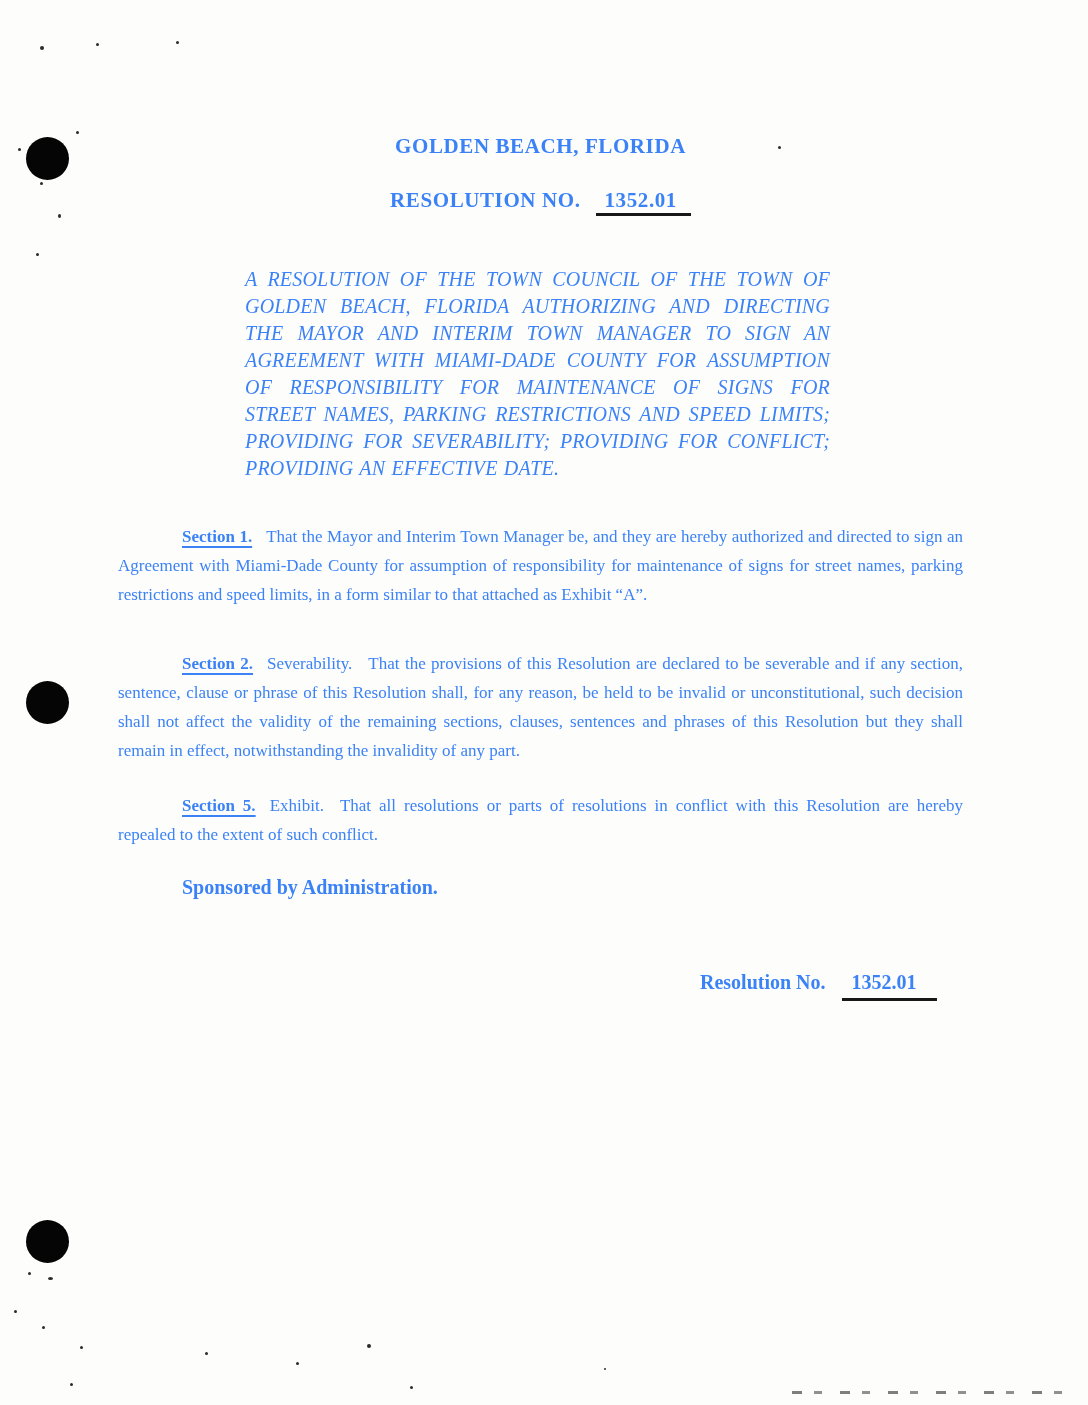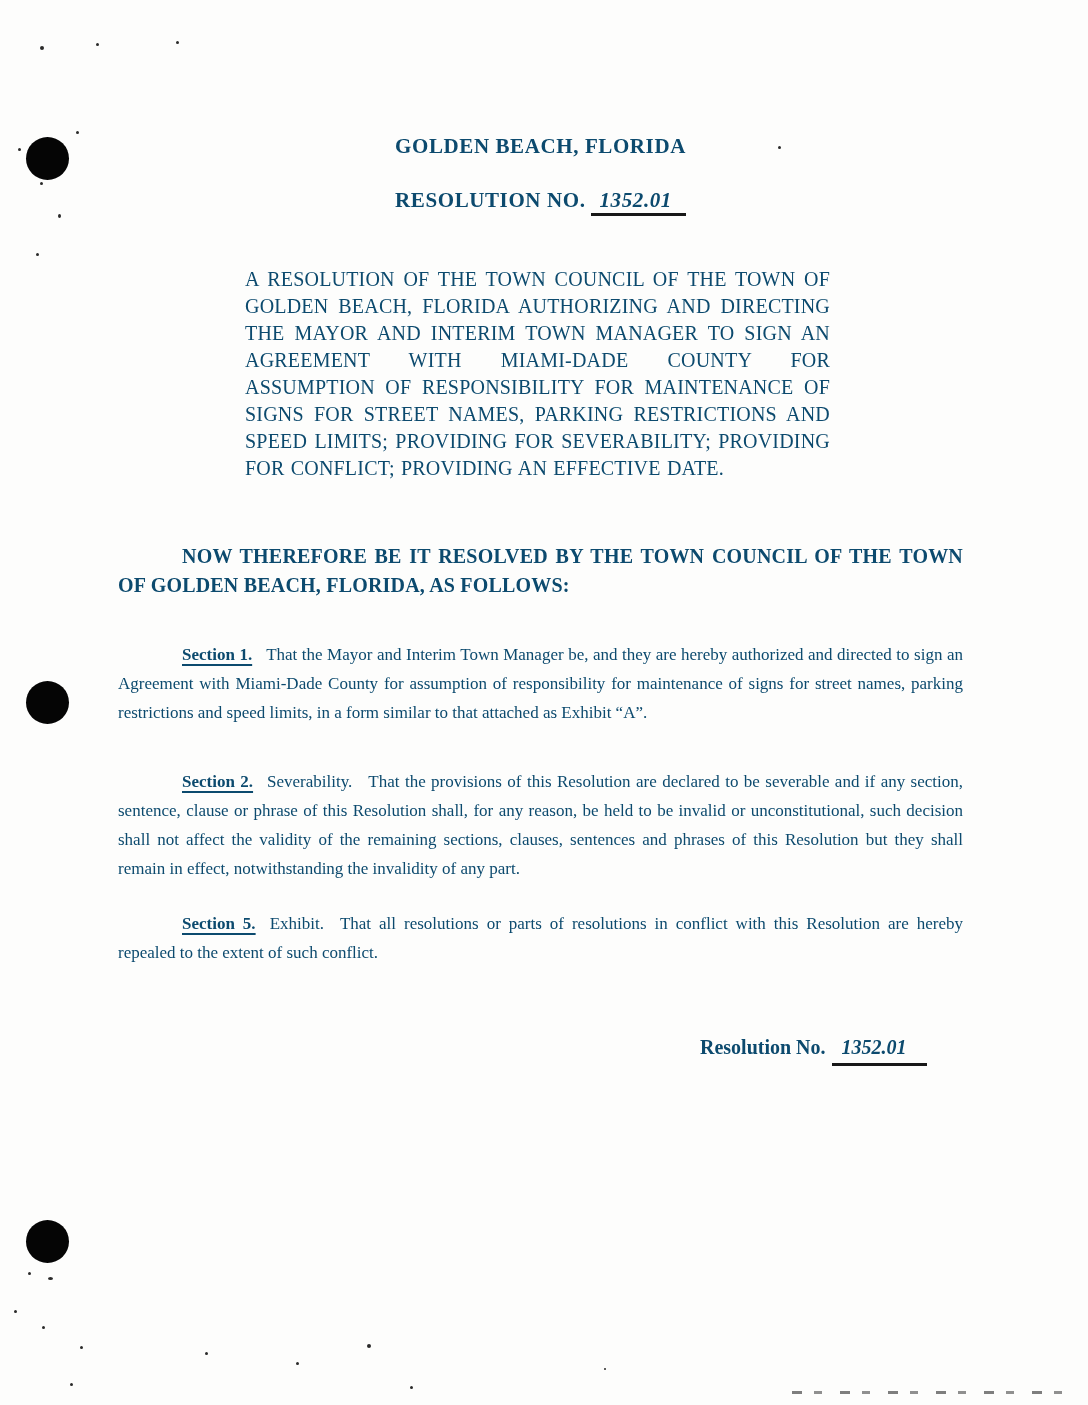--- a/index.html
+++ b/index.html
@@ -2,21 +2,21 @@
 <html><head>
 <meta charset="utf-8">
 <style>
   html, body { margin: 0; padding: 0; background: #e8e8e8; }
   .page {
     position: relative;
     width: 1088px;
     height: 1405px;
     margin: 0 auto;
     background: #fdfdfc;
-    color: #0c4a6e;
+    color: #3b82f6;
     font-family: "Liberation Serif", "DejaVu Serif", serif;
     overflow: hidden;
   }
   .content {
     position: absolute;
     left: 118px;
     top: 0;
     width: 845px;
   }
   .doc-title {
@@ -32,31 +32,31 @@
     text-align: center;
     font-size: 21px;
     font-weight: bold;
     letter-spacing: 0.6px;
     line-height: 24px;
   }
   .num-underline {
     display: inline-block;
     border-bottom: 3px solid #181818;
     padding: 0 14px 1px 8px;
-    margin-left: 6px;
-    font-style: italic;
+    margin-left: 16px;
   }
   .summary {
     width: 585px;
     margin: 50px 0 0 127px;
     font-size: 20px;
     line-height: 27px;
     letter-spacing: 0.2px;
     text-align: justify;
     word-spacing: 1px;
+    font-style: italic;
   }
   .resolved {
     margin-top: 60px;
     font-size: 20px;
     font-weight: bold;
     line-height: 29px;
     text-align: justify;
     text-indent: 64px;
     letter-spacing: 0.2px;
   }
@@ -134,29 +134,29 @@
   <div class="punch-hole hole-3"></div>
 
   <div class="content">
 
     <div class="doc-title">GOLDEN BEACH, FLORIDA</div>
 
     <div class="doc-subtitle"><span>RESOLUTION NO.</span><span class="num-underline">1352.01</span></div>
 
     <p class="summary">A RESOLUTION OF THE TOWN COUNCIL OF THE TOWN OF GOLDEN BEACH, FLORIDA AUTHORIZING AND DIRECTING THE MAYOR AND INTERIM TOWN MANAGER TO SIGN AN AGREEMENT WITH MIAMI-DADE COUNTY FOR ASSUMPTION OF RESPONSIBILITY FOR MAINTENANCE OF SIGNS FOR STREET NAMES, PARKING RESTRICTIONS AND SPEED LIMITS; PROVIDING FOR SEVERABILITY; PROVIDING FOR CONFLICT; PROVIDING AN EFFECTIVE DATE.</p>
 
-    <p class="resolved">NOW THEREFORE BE IT RESOLVED BY THE TOWN COUNCIL OF THE TOWN OF GOLDEN BEACH, FLORIDA, AS FOLLOWS:</p>
 
     <p class="section"><span class="sec-label">Section 1.</span><span class="sec-title"></span><span class="sec-body">That the Mayor and Interim Town Manager be, and they are hereby authorized and directed to sign an Agreement with Miami-Dade County for assumption of responsibility for maintenance of signs for street names, parking restrictions and speed limits, in a form similar to that attached as Exhibit “A”.</span></p>
 
     <p class="section"><span class="sec-label">Section 2.</span><span class="sec-title">Severability.</span><span class="sec-body">That the provisions of this Resolution are declared to be severable and if any section, sentence, clause or phrase of this Resolution shall, for any reason, be held to be invalid or unconstitutional, such decision shall not affect the validity of the remaining sections, clauses, sentences and phrases of this Resolution but they shall remain in effect, notwithstanding the invalidity of any part.</span></p>
 
     <p class="section tight"><span class="sec-label">Section 5.</span><span class="sec-title">Exhibit.</span><span class="sec-body">That all resolutions or parts of resolutions in conflict with this Resolution are hereby repealed to the extent of such conflict.</span></p>
 
 
+    <p class="sponsor">Sponsored by Administration.</p>
 
     <div class="footer-line"><span>Resolution No.</span><span class="num-underline">1352.01</span></div>
 
   </div>
 
   <div class="speck" style="left:40px;top:46px;width:4px;height:4px;"></div>
   <div class="speck" style="left:96px;top:43px;width:3px;height:3px;"></div>
   <div class="speck" style="left:176px;top:41px;width:3px;height:3px;"></div>
   <div class="speck" style="left:18px;top:148px;width:3px;height:3px;"></div>
   <div class="speck" style="left:76px;top:131px;width:3px;height:3px;"></div>

